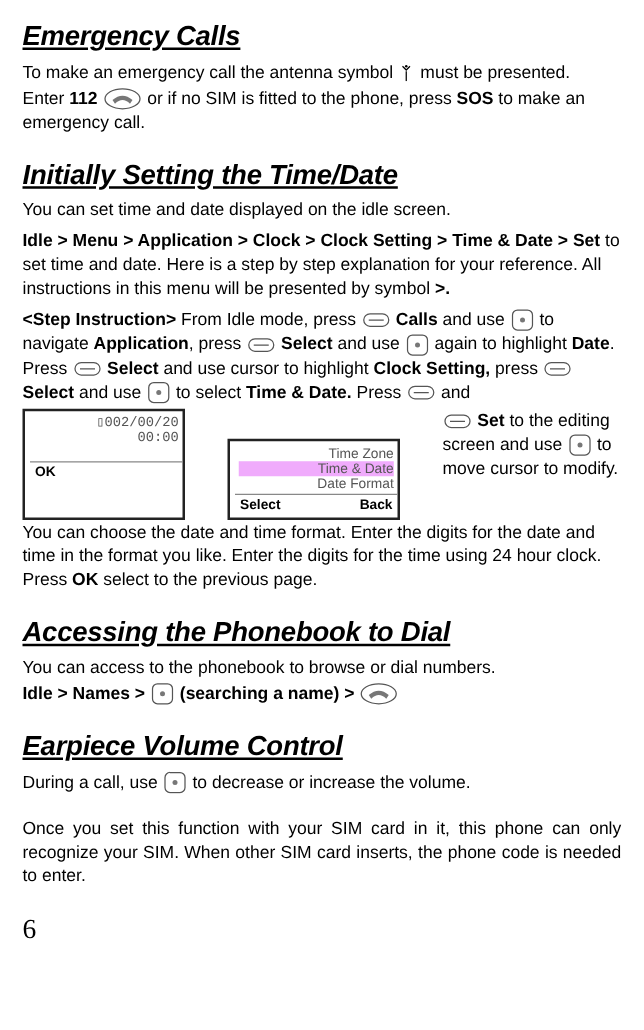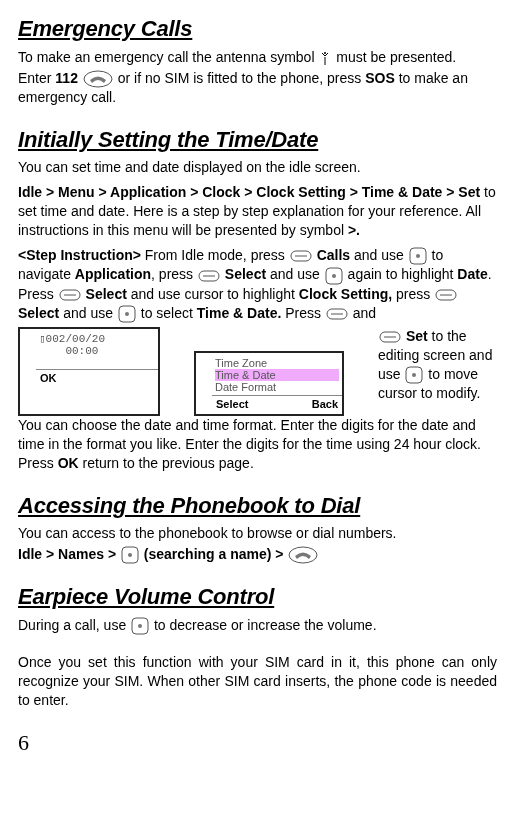--- a/index.html
+++ b/index.html
@@ -39,22 +39,23 @@
   .scr-row {
     display: flex;
     gap: 34px;
     margin: 4px 0 2px 0;
   }
   .right-col {
     flex: 1;
   }
   .screenshot {
     border: 2px solid #222;
-    padding: 2px 0 0 16px;
+    padding: 2px 0 0 4px;
     background:#fff;
+    text-align:right;
   }
   .screenshot .body {
     font-family: "Courier New", monospace;
     font-size: 11px;
     line-height: 1.1;
     color:#555;
     padding: 2px 3px;
     white-space: pre;
     min-height: 34px;
   }
@@ -175,21 +176,21 @@
             </svg>
           </span> <b>Set</b><span> to the editing screen and use </span><span class="icon">
             <svg width="18" height="18">
               <rect x="1" y="1" width="16" height="16" rx="4" fill="none" stroke="#555"></rect>
               <circle cx="9" cy="9" r="2" fill="#777"></circle>
             </svg>
           </span><span> to move cursor to modify.</span></p>
     </div>
   </div>
   <p style="margin-top:-2px">
-    <span>You can choose the date and time format. Enter the digits for the date and time in the format you like. Enter the digits for the time using 24 hour clock. Press </span><b>OK</b><span> return to the previous page.</span>
+    <span>You can choose the date and time format. Enter the digits for the date and time in the format you like. Enter the digits for the time using 24 hour clock. Press </span><b>OK</b><span> select to the previous page.</span>
   </p>
 </div>
 
 <div class="section">
   <h1>Accessing the Phonebook to Dial</h1>
   <p>You can access to the phonebook to browse or dial numbers.</p>
   <p>
     <b>Idle &gt; Names &gt; </b><span class="icon">
         <svg width="18" height="18">
           <rect x="1" y="1" width="16" height="16" rx="4" fill="none" stroke="#555"></rect>

